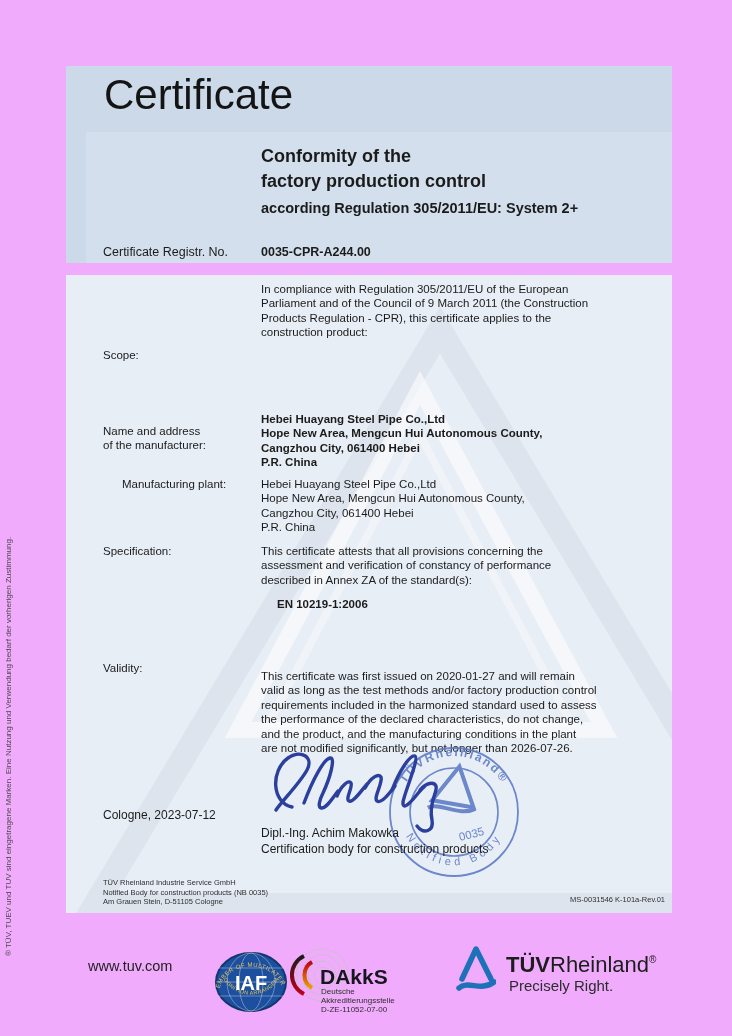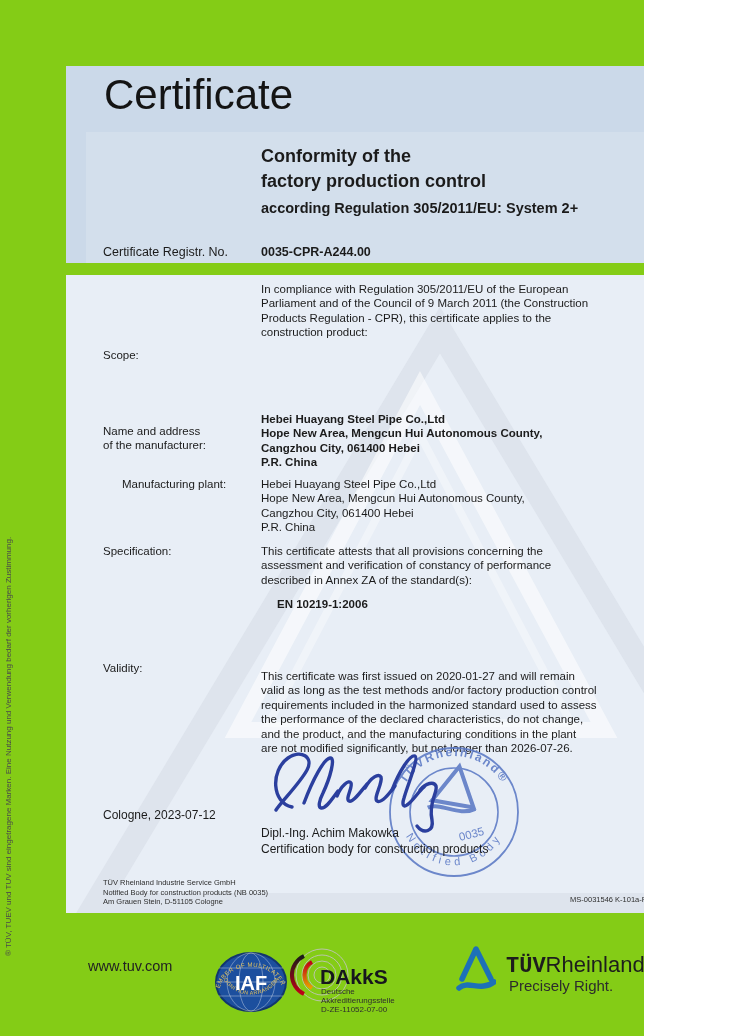--- a/index.html
+++ b/index.html
@@ -1,17 +1,17 @@
 <!DOCTYPE html>
 <html><head>
 <meta charset="utf-8">
 <style>
   html,body { margin:0; padding:0; background:#ffffff; }
   .page {
-    position:relative; width:644px; height:1036px; background:#84cc16;
+    position:relative; width:732px; height:1036px; background:#f0abfc;
     font-family:"Liberation Sans", sans-serif; color:#1b1b1b; overflow:hidden;
   }
   
   .side-note {
     position:absolute; left:4px; top:956px; width:432px; font-size:8px; color:#4a4a4a;
     transform-origin:0 0; transform:rotate(-90deg); white-space:nowrap;
   }
   
   .band-top { position:absolute; left:66px; top:66px; width:606px; height:197px; background:#cbd9e9; }
   .band-top::after { content:""; position:absolute; left:20px; right:0; top:66px; bottom:0; background:rgba(255,255,255,0.16); }
@@ -29,21 +29,21 @@
   .small-issuer { position:absolute; left:37px; top:603px; font-size:7.5px; line-height:9.6px; color:#2e2e2e; white-space:pre-line; z-index:2; }
   .doc-number { position:absolute; right:7px; top:620px; font-size:7.5px; color:#2e2e2e; z-index:2; }
   .stamp-svg { position:absolute; left:318px; top:467px; z-index:3; opacity:0.88; }
   .sig-svg { position:absolute; left:192px; top:468px; z-index:4; }
   
   .website { position:absolute; left:88px; top:958px; font-size:14.5px; color:#222; }
   .iaf-svg { position:absolute; left:213px; top:950px; }
   .dakks-svg { position:absolute; left:288px; top:944px; }
   .tuvlogo-svg { position:absolute; left:456px; top:945px; }
   .brand { position:absolute; left:506px; top:952px; font-size:22px; color:#1d1d1d; white-space:nowrap; }
-  .brand .b { font-weight:bold;font-family:Liberation Mono, monospace; }
+  .brand .b { font-weight:bold; }
   .brand .r { font-size:10px; vertical-align:9px; }
   .tagline { position:absolute; left:509px; top:977px; font-size:15px; color:#2c2c2c; }
   svg text { font-family:"Liberation Sans", sans-serif; }
 </style>
 </head>
 <body>
 
 <div class="page">
 
   <div class="side-note">® TÜV, TUEV und TUV sind eingetragene Marken. Eine Nutzung und Verwendung bedarf der vorherigen Zustimmung.</div>

